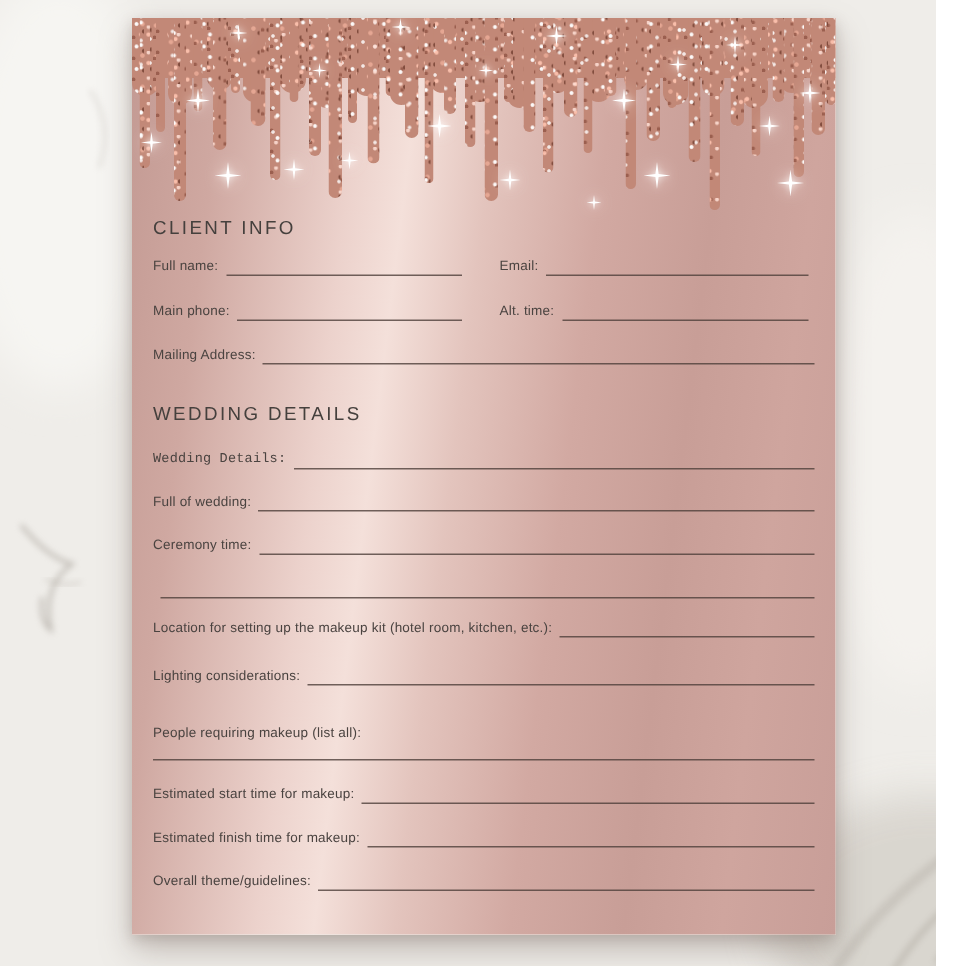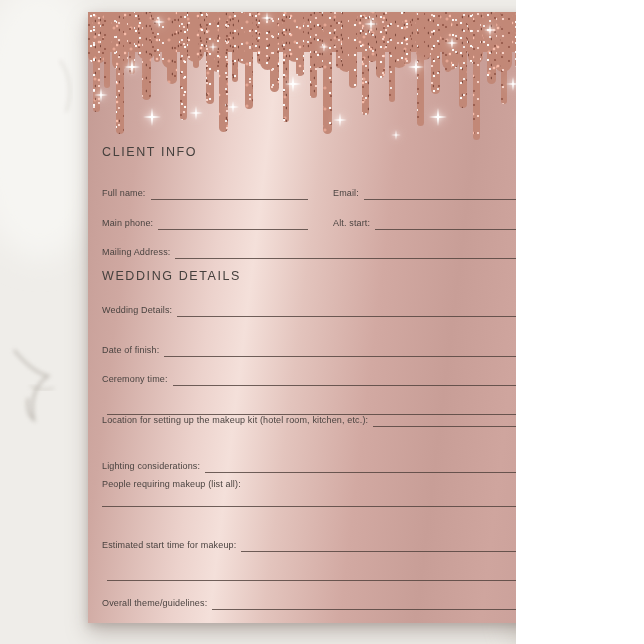--- a/index.html
+++ b/index.html
@@ -1,17 +1,17 @@
 <!DOCTYPE html>
 <html><head>
 <meta charset="utf-8">
 <style>
   html,body{margin:0;padding:0;}
   body{font-family:"Liberation Sans", sans-serif;}
-  .stage{position:relative;width:516px;height:644px;background:#f9a8d4;overflow:hidden;}
+  .stage{position:relative;width:624px;height:644px;background:#f9a8d4;overflow:hidden;}
   .marble-svg{position:absolute;left:0;top:0;width:644px;height:644px;}
   .paper{
     position:absolute;left:88px;top:12px;width:469px;height:611px;
     background:linear-gradient(97deg,#c39a93 0%,#cfa8a1 12%,#ecd2cc 29%,#f4e0da 36%,#e3c4bd 46%,#d2a9a2 60%,#c89e97 74%,#cfa59e 86%,#c89e98 100%);
     box-shadow:0 10px 20px rgba(128,112,105,.40),0 3px 8px rgba(128,112,105,.28);
     overflow:hidden;
   }
   .glitter{
     background-color:#c28877;
     background-image:
@@ -30,21 +30,21 @@
   .sparkle i{display:block;width:100%;height:100%;background:#fff;
     clip-path:polygon(50% 0%,56% 44%,100% 50%,56% 56%,50% 100%,44% 56%,0% 50%,44% 44%);}
   .section-title{
     position:absolute;left:14px;margin:0;font-size:12.5px;font-weight:500;
     letter-spacing:1.6px;color:#45403d;white-space:nowrap;
   }
   .row{position:absolute;left:14px;right:14px;display:flex;align-items:flex-end;}
   .row.two{right:18px;}
   .fieldgroup{display:flex;align-items:flex-end;}
   .fieldgroup.col1{width:206px;margin-right:25px;flex:none;align-items:center;}
-  .fieldgroup.col2{flex:1;margin-top:16px;}
+  .fieldgroup.col2{flex:1;}
   .lbl{font-size:9px;line-height:13px;color:#4a4340;letter-spacing:.15px;white-space:nowrap;}
   .wline{flex:1;height:12px;border-bottom:1px solid rgba(78,63,57,.8);margin-left:5px;}
   .blankline{position:absolute;left:14px;right:14px;height:13px;border-bottom:1px solid rgba(78,63,57,.8);}
 </style>
 </head>
 <body>
 
 <div class="stage">
 
   <svg class="marble-svg" viewBox="0 0 644 644">
@@ -201,79 +201,80 @@
             <span class="lbl">Email:</span>
             <span class="wline"></span>
           </div>
         </div>
         <div class="row two" style="top: 189px;">
           <div class="fieldgroup col1">
             <span class="lbl">Main phone:</span>
             <span class="wline"></span>
           </div>
           <div class="fieldgroup col2">
-            <span class="lbl">Alt. start:</span>
+            <span class="lbl">Alt. time:</span>
             <span class="wline"></span>
           </div>
         </div>
         <div class="row" style="top: 218px;">
           <div class="fieldgroup col2">
             <span class="lbl">Mailing Address:</span>
             <span class="wline"></span>
           </div>
         </div>
         <h2 class="section-title" style="top: 257px; text-align: right;">WEDDING DETAILS</h2>
-        <div class="row" style="top: 276px;">
+        <div class="row" style="top: 288px; font-family: Liberation Mono, monospace;">
           <div class="fieldgroup col2">
             <span class="lbl">Wedding Details:</span>
             <span class="wline"></span>
           </div>
         </div>
         <div class="row" style="top: 316px;">
           <div class="fieldgroup col2">
-            <span class="lbl">Date of finish:</span>
+            <span class="lbl">Full of wedding:</span>
             <span class="wline"></span>
           </div>
         </div>
         <div class="row" style="top: 345px;">
           <div class="fieldgroup col2">
             <span class="lbl">Ceremony time:</span>
             <span class="wline"></span>
           </div>
         </div>
         <div class="row" style="top: 374px;">
           <div class="fieldgroup col2">
             <span class="wline"></span>
           </div>
         </div>
-        <div class="row" style="top: 386px;">
+        <div class="row" style="top: 400px;">
           <div class="fieldgroup col2">
             <span class="lbl">Location for setting up the makeup kit (hotel room, kitchen, etc.):</span>
             <span class="wline"></span>
           </div>
         </div>
         <div class="row" style="top: 432px;">
           <div class="fieldgroup col2">
             <span class="lbl">Lighting considerations:</span>
             <span class="wline"></span>
           </div>
         </div>
-        <div class="row" style="top: 450px;">
+        <div class="row" style="top: 470px;">
           <div class="fieldgroup col2">
             <span class="lbl">People requiring makeup (list all):</span>
           </div>
         </div>
         <div class="row" style="top: 511px;">
           <div class="fieldgroup col2">
             <span class="lbl">Estimated start time for makeup:</span>
             <span class="wline"></span>
           </div>
         </div>
         <div class="row" style="top: 540px;">
           <div class="fieldgroup col2">
+            <span class="lbl">Estimated finish time for makeup:</span>
             <span class="wline"></span>
           </div>
         </div>
         <div class="row" style="top: 569px;">
           <div class="fieldgroup col2">
             <span class="lbl">Overall theme/guidelines:</span>
             <span class="wline"></span>
           </div>
         </div>
         <div class="blankline" style="top: 481px;"></div>

